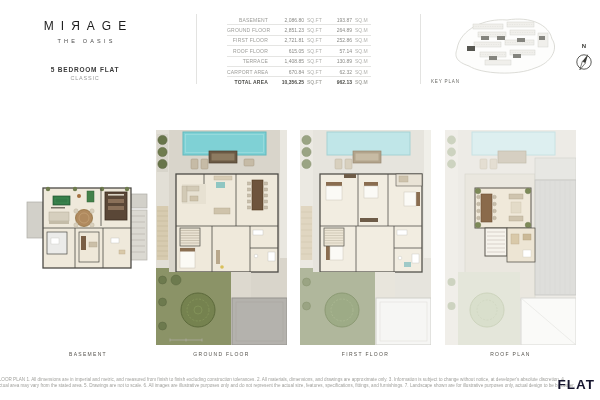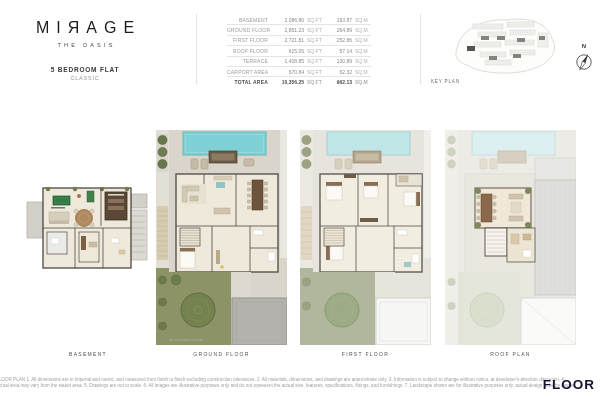--- a/index.html
+++ b/index.html
@@ -1,20 +1,20 @@
 <!DOCTYPE html>
 <html style="--pool-teal: #7fd1d5; --pool-teal-muted: #c0e6e8; --garden-green: #8b9367; --garden-sage: #b0b79c; --floor-cream: #efe9db; --site-greige: #d9d5cb; --wall-dark: #4c4a45; --brand-dark: #16152e;"><head>
 <meta charset="utf-8">
 <style>
   html,body{margin:0;padding:0;background:#fff;}
   .page{position:relative;width:600px;height:400px;background:#fff;overflow:hidden;
         font-family:"Liberation Sans", sans-serif;color:#333;}
   
   .logo{position:absolute;left:25px;top:19px;width:120px;text-align:center;}
-  .logo-title{font-size:16px;letter-spacing:7px;padding-left:7px;color:#1c1c1c;font-weight:400;white-space:nowrap;}
+  .logo-title{font-size:12px;letter-spacing:7px;padding-left:7px;color:#1c1c1c;font-weight:400;white-space:nowrap;}
   .logo-sub{font-size:5.5px;letter-spacing:3.2px;padding-left:3px;color:#4a4a4a;margin-top:5px;white-space:nowrap;}
   .unit-block{position:absolute;left:25px;top:66px;width:120px;text-align:center;}
   .unit-name{font-size:6.5px;font-weight:bold;letter-spacing:0.8px;color:#3a3a3a;white-space:nowrap;}
   .unit-variant{font-size:5.5px;letter-spacing:0.8px;color:#9a9a9a;margin-top:2px;white-space:nowrap;}
   .vline{position:absolute;top:14px;height:70px;width:1px;background:#e3e3e1;}
   .vline.v1{left:196px;} .vline.v2{left:420px;}
   
   .area-table{position:absolute;left:227px;top:15px;width:144px;font-size:5px;}
   .arow{display:flex;align-items:center;height:9.4px;border-bottom:0.5px solid #e5e5e3;color:#9c9c98;white-space:nowrap;}
   .arow:last-child{border-bottom:none;}
@@ -482,15 +482,15 @@
 
   <div class="plan-label" id="lbl-basement">BASEMENT</div>
   <div class="plan-label" id="lbl-ground">GROUND FLOOR</div>
   <div class="plan-label" id="lbl-first">FIRST FLOOR</div>
   <div class="plan-label" id="lbl-roof">ROOF PLAN</div>
 
   <div class="disclaimer">
     <div>FLOOR PLAN 1. All dimensions are in imperial and metric, and measured from finish to finish excluding construction tolerances. 2. All materials, dimensions, and drawings are approximate only. 3. Information is subject to change without notice, at developer's absolute discretion. 4.</div>
     <div>Actual area may vary from the stated area. 5. Drawings are not to scale. 6. All images are illustrative purposes only and do not represent the actual size, features, specifications, fittings, and furnishings. 7. Landscape shown are for illustrative purposes only, actual design to be by owner.</div>
   </div>
-  <div class="brand">FLOOR</div>
+  <div class="brand">FLAT</div>
 
 </div>
 
 </body></html>

